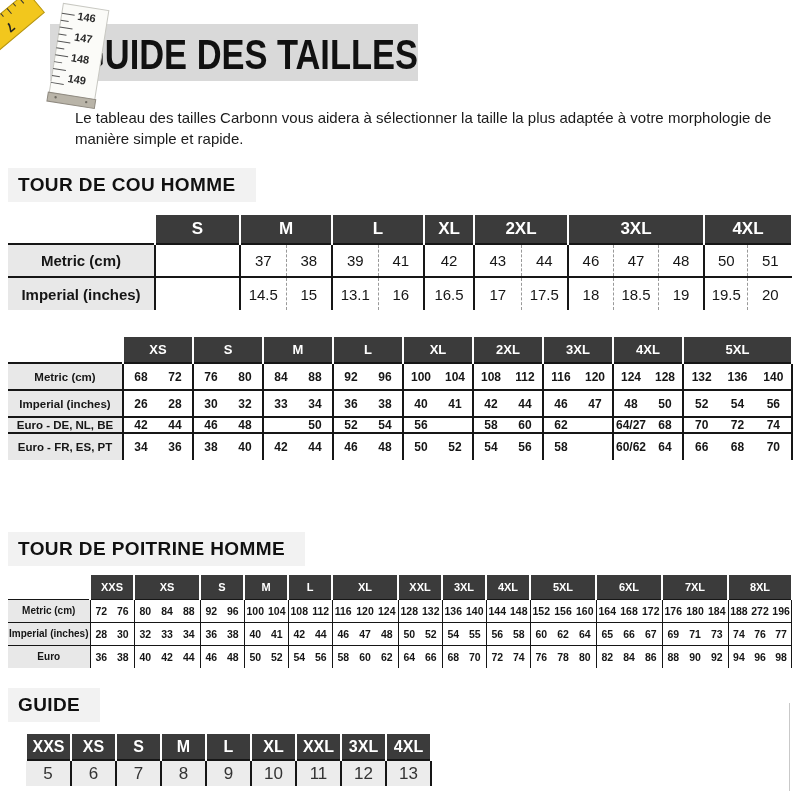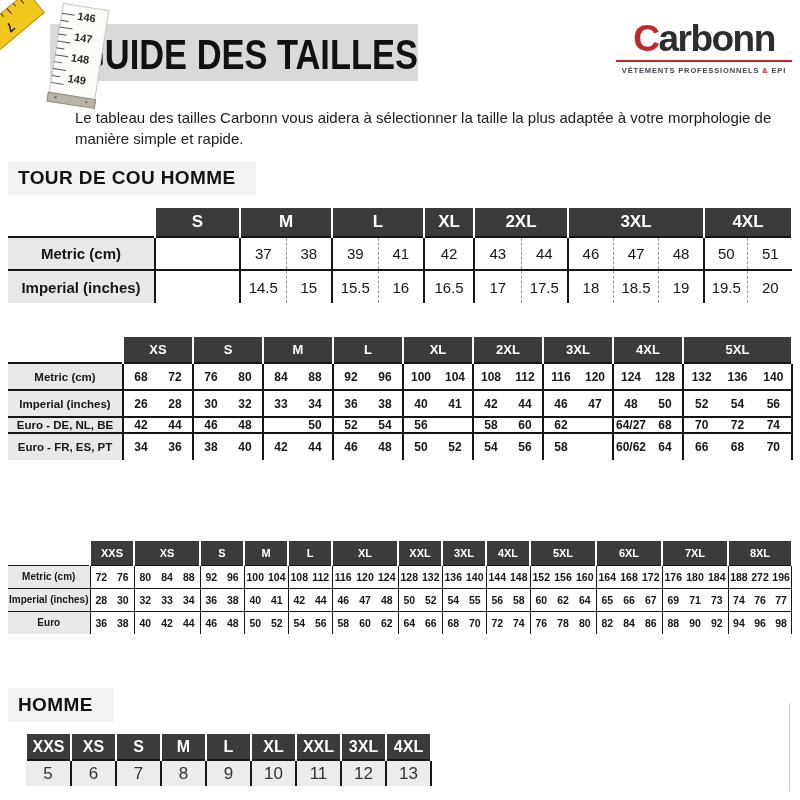--- a/index.html
+++ b/index.html
@@ -16,21 +16,21 @@
   .brand-name { font-size:37px; font-weight:bold; color:#2c2c31; letter-spacing:-1.5px; line-height:1; text-align:center; white-space:nowrap; }
   .brand-initial { color:#c1272d; }
   .brand-rule { height:2px; background:#c1272d; margin:3px 4px 4px; }
   .brand-tagline { font-size:7.5px; letter-spacing:0.85px; color:#45454c; text-align:center; font-weight:bold; white-space:nowrap; }
   .amp { color:#c1272d; }
 
   .intro { position:absolute; left:75px; top:92px; width:730px; font-size:15px; line-height:1.42; color:#1a1a1a; }
 
   
   .section { position:absolute; left:8px; }
-  #sec-0 { top:161px; } #sec-0 .table-mount { margin-top:13px; }
+  #sec-0 { top:168px; } #sec-0 .table-mount { margin-top:13px; }
   #sec-1 { top:326px; } #sec-1 .table-mount { margin-top:11px; }
   #sec-2 { top:532px; } #sec-2 .table-mount { margin-top:9px; }
   #sec-3 { top:688px; } #sec-3 .table-mount { margin-top:12px; margin-left:17px; }
   .section-title { display:inline-block; background:#f2f2f2; padding:6px 20px 6px 10px; font-size:19px;
                    font-weight:bold; letter-spacing:0.4px; color:#111; }
 
   
   .size-table { border-collapse:collapse; table-layout:fixed; }
   .size-table th, .size-table td { padding:0; text-align:center; vertical-align:middle; overflow:hidden; white-space:nowrap; }
   .size-table thead th.hdr { background:#3b3b3b; color:#fff; font-weight:bold; font-size:var(--hfs);
@@ -101,25 +101,20 @@
           <line x1="12" y1="8" x2="12" y2="12"></line>
         <line x1="20" y1="8" x2="20" y2="15"></line>
           <line x1="28" y1="8" x2="28" y2="12"></line>
         <line x1="36" y1="8" x2="36" y2="15"></line>
       </g>
       <text x="8" y="30" font-size="13" font-weight="bold" fill="#222" transform="rotate(180 11 25)">7</text>
       <text x="-18" y="30" font-size="13" font-weight="bold" fill="#222" transform="rotate(180 -14 25)">8</text>
     </g>
   </svg>
 
-  <div class="brand">
-    <div class="brand-name"><span class="brand-initial">C</span><span>arbonn</span></div>
-    <div class="brand-rule"></div>
-    <div class="brand-tagline"><span>VÊTEMENTS PROFESSIONNELS</span> <span class="amp">&amp;</span> <span>EPI</span></div>
-  </div>
 
   <p class="intro">Le tableau des tailles Carbonn vous aidera à sélectionner la taille la plus adaptée à votre morphologie de manière simple et rapide.</p>
 
   <div class="section" id="sec-0">
     <div class="section-title">TOUR DE COU HOMME</div>
     <div class="table-mount">
         <table class="size-table t-neck">
           <colgroup>
             <col style="width: 147px;">
             <col style="width: 85px;">
@@ -163,21 +158,21 @@
               <td class="inner-dashed">47</td>
               <td class="inner-dashed">48</td>
               <td class="grp-start">50</td>
               <td class="inner-dashed">51</td>
             </tr>
             <tr style="height: 33px;">
               <th class="rowlabel">Imperial (inches)</th>
               <td class="grp-start"></td>
               <td class="grp-start">14.5</td>
               <td class="inner-dashed">15</td>
-              <td class="grp-start">15.5</td>
+              <td class="grp-start">13.1</td>
               <td class="inner-dashed">16</td>
               <td class="grp-start">16.5</td>
               <td class="grp-start">17</td>
               <td class="inner-dashed">17.5</td>
               <td class="grp-start">18</td>
               <td class="inner-dashed">18.5</td>
               <td class="inner-dashed">19</td>
               <td class="grp-start">19.5</td>
               <td class="inner-dashed">20</td>
             </tr>
@@ -313,20 +308,21 @@
               <td class="grp-start">66</td>
               <td class="inner">68</td>
               <td class="inner">70</td>
             </tr>
           </tbody>
         </table>
       </div>
   </div>
 
   <div class="section" id="sec-2">
+    <div class="section-title">TOUR DE POITRINE HOMME</div>
     <div class="table-mount">
         <table class="size-table t-chest edge-r">
           <colgroup>
             <col style="width: 82px;">
             <col style="width: 22px;">
             <col style="width: 22px;">
             <col style="width: 22px;">
             <col style="width: 22px;">
             <col style="width: 22px;">
             <col style="width: 22px;">
@@ -480,21 +476,21 @@
               <td class="grp-start">94</td>
               <td class="inner">96</td>
               <td class="inner">98</td>
             </tr>
           </tbody>
         </table>
       </div>
   </div>
 
   <div class="section" id="sec-3">
-    <div class="section-title">HOMME</div>
+    <div class="section-title">GUIDE</div>
     <div class="table-mount">
         <table class="size-table t-gloves edge-r">
           <colgroup>
             <col style="width: 45px;">
             <col style="width: 45px;">
             <col style="width: 45px;">
             <col style="width: 45px;">
             <col style="width: 45px;">
             <col style="width: 45px;">
             <col style="width: 45px;">

